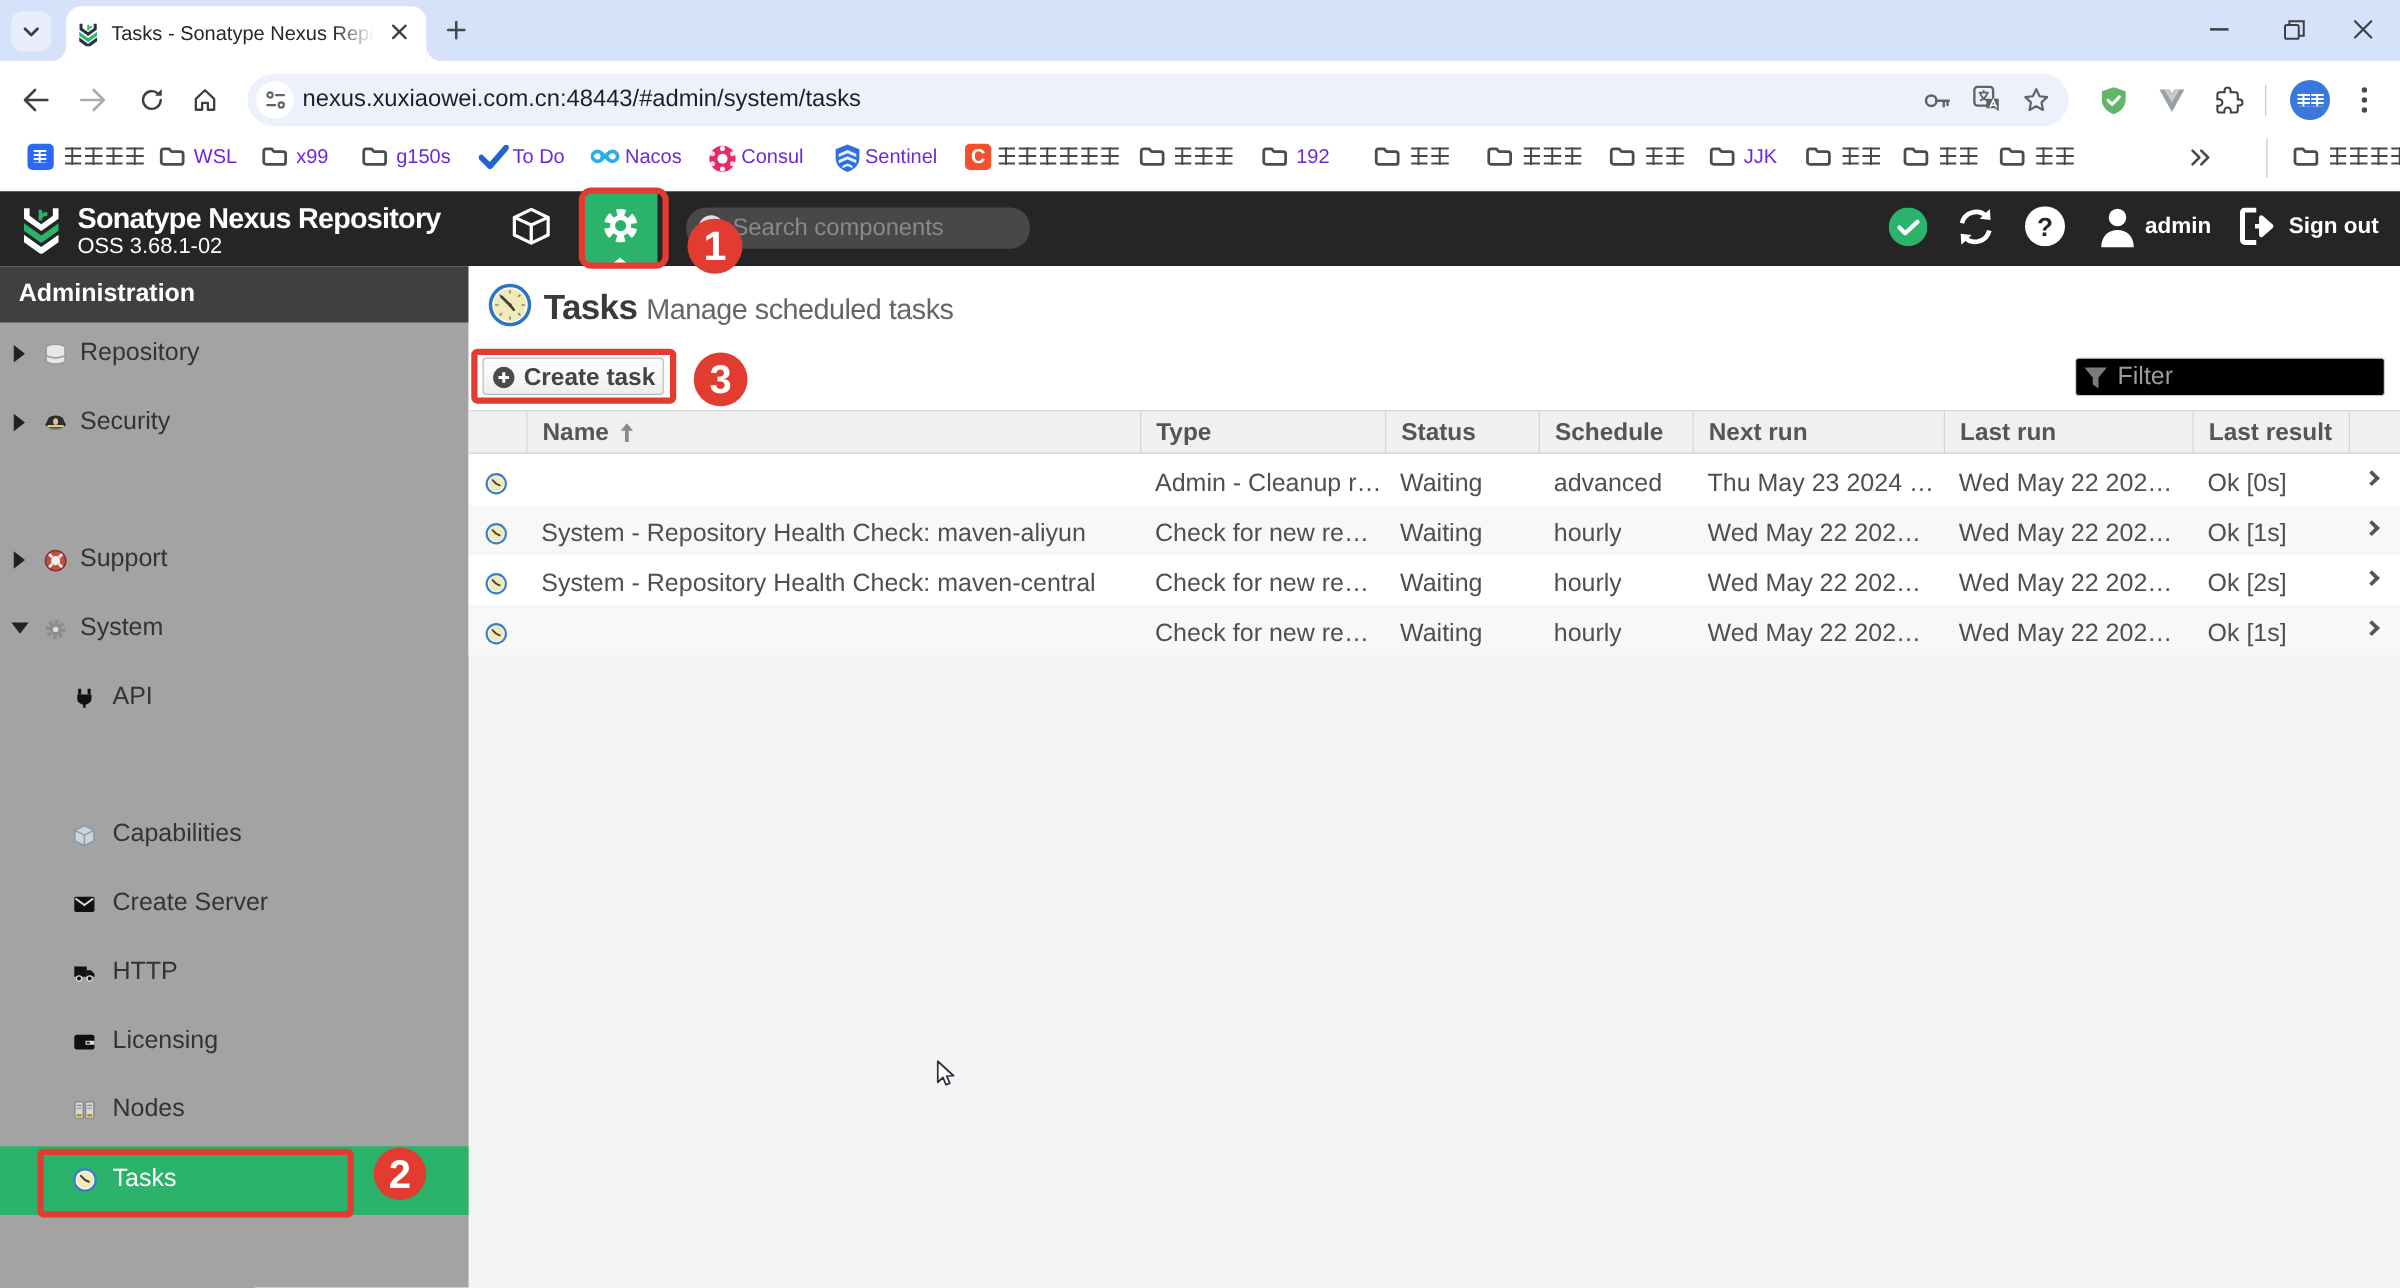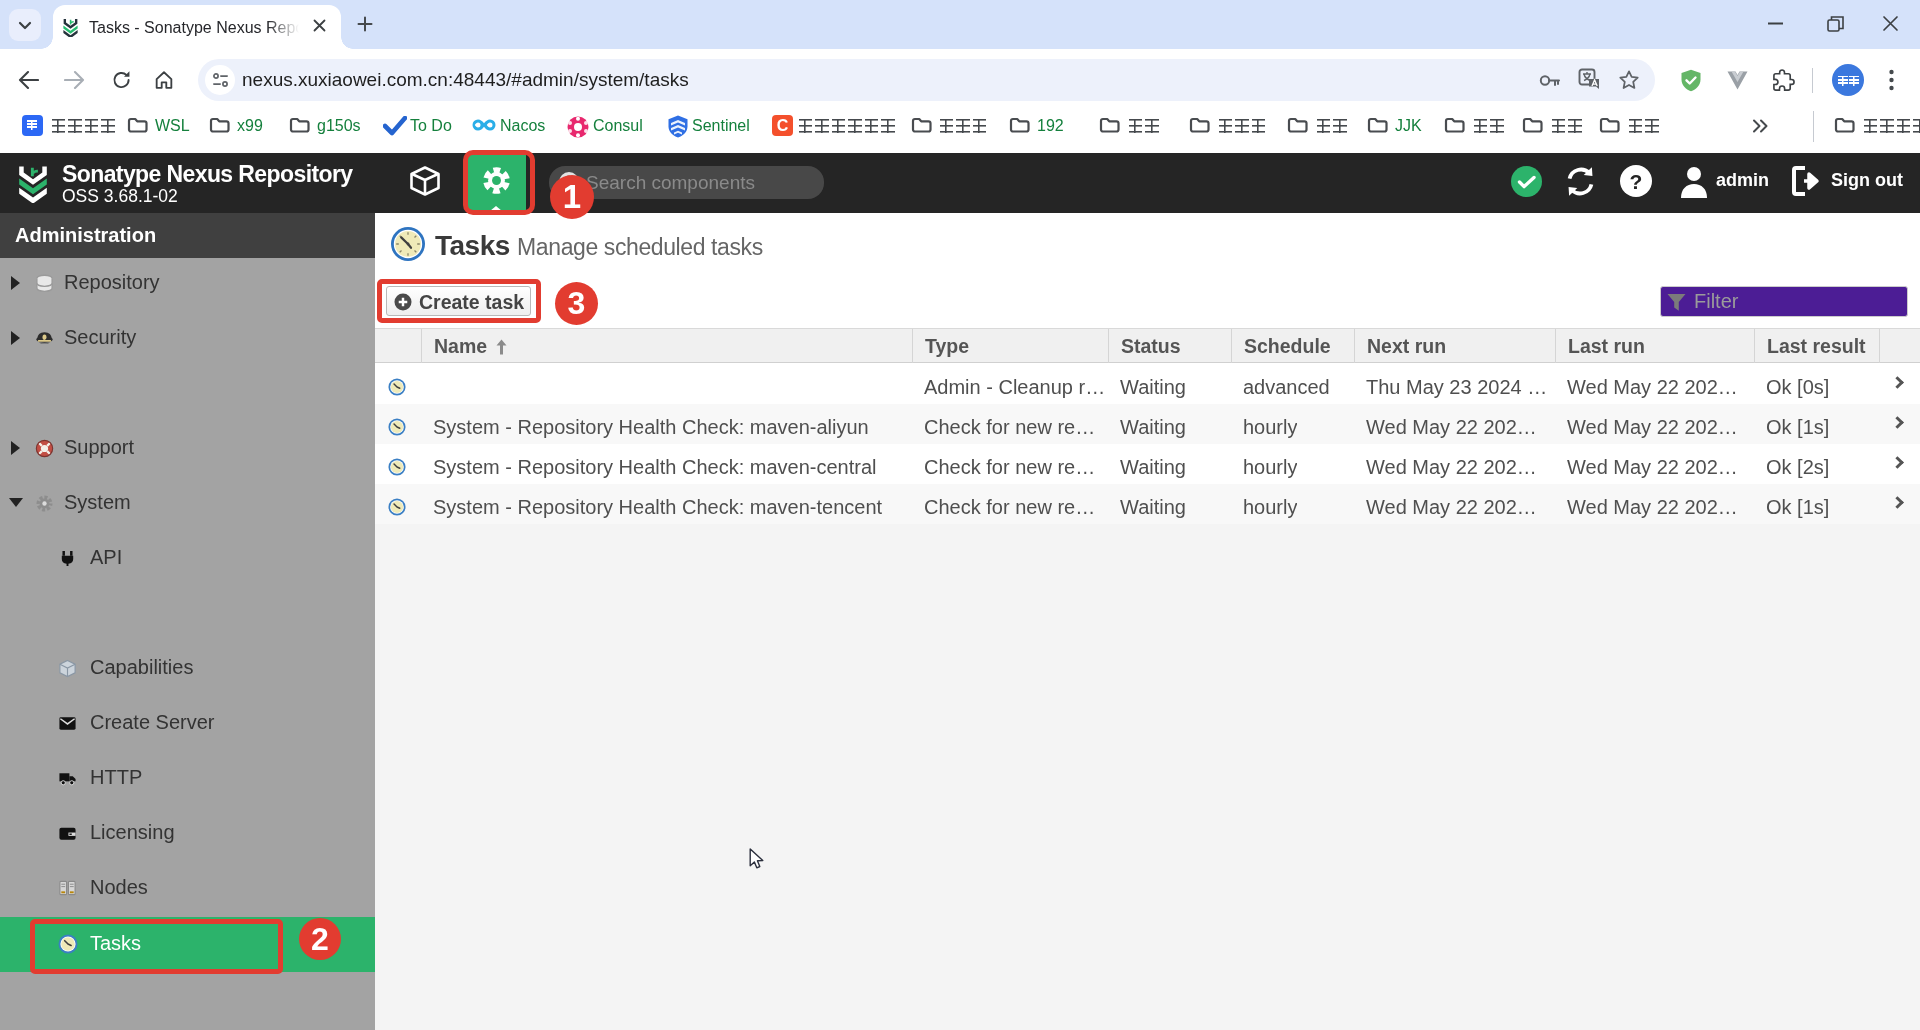--- a/index.html
+++ b/index.html
@@ -10,21 +10,21 @@
 #tsearch{position:absolute;left:9px;top:9px;width:32px;height:32px;border-radius:9px;background:#e9eefc;}
 #tab{position:absolute;left:53px;top:5px;width:288px;height:44px;background:#fff;border-radius:12px 12px 0 0;}
 #tab:before,#tab:after{content:"";position:absolute;bottom:0;width:12px;height:12px;}
 #tab:before{left:-12px;background:radial-gradient(circle at 0 0,rgba(0,0,0,0) 11.5px,#fff 12px);}
 #tab:after{right:-12px;background:radial-gradient(circle at 12px 0,rgba(0,0,0,0) 11.5px,#fff 12px);}
 #tabtitle{position:absolute;left:36px;top:14px;font-size:16px;color:#26272b;white-space:nowrap;width:210px;overflow:hidden;-webkit-mask-image:linear-gradient(90deg,#000 85%,rgba(0,0,0,0));}
 
 #omnibox{position:absolute;left:198px;top:59px;width:1457px;height:42px;border-radius:21px;background:#edf1fb;}
 #urltext{position:absolute;left:242px;top:69px;font-size:19px;color:#1f1f1f;}
 
-.bk{position:absolute;top:117px;font-size:16px;color:#15803d;white-space:nowrap;}
+.bk{position:absolute;top:117px;font-size:16px;color:#6d28d9;white-space:nowrap;}
 .cj{display:inline-block;width:13.5px;height:14px;margin:0 1.5px;vertical-align:-1.5px;background:linear-gradient(#45494d,#45494d) 50% 50%/1.6px 100% no-repeat,linear-gradient(#45494d,#45494d) 0 0/100% 1.6px no-repeat,linear-gradient(#45494d,#45494d) 0 100%/100% 1.6px no-repeat,linear-gradient(#45494d,#45494d) 0 6.4px/100% 1.6px no-repeat;}
 .cjw{display:inline-block;width:10px;height:10px;margin:0 .5px;background:linear-gradient(#fff,#fff) 50% 50%/1.5px 100% no-repeat,repeating-linear-gradient(#fff 0 1.5px,rgba(0,0,0,0) 1.5px 3.2px);}
 .fold{position:absolute;top:117px;width:20px;height:15px;}
 svg.fold{overflow:visible;}
 .fold use{transform:scale(1);}
 
 
 #nxtitle{position:absolute;left:62px;top:161px;color:#fff;font-size:23px;font-weight:bold;letter-spacing:-0.6px;}
 #nxsub{position:absolute;left:62px;top:186px;color:#fff;font-size:17.5px;}
 #gearbtn{position:absolute;left:467px;top:154px;width:59px;height:57px;background:#2cb36b;}
@@ -40,21 +40,21 @@
 .mi .ic{position:absolute;left:35px;top:18px;width:19px;height:19px;}
 .mi .ic2{position:absolute;left:58px;top:18px;width:19px;height:19px;}
 .mi .lb{position:absolute;left:64px;top:15px;}
 .mi .lb2{position:absolute;left:90px;top:15px;}
 #taskrow{position:absolute;left:0;top:704px;width:375px;height:55px;background:#2cb36b;}
 #taskrow .lb2{color:#fff;position:absolute;left:90px;top:15px;font-size:20px;}
 
 #content{position:absolute;left:375px;top:213px;width:1545px;height:817px;background:#f4f4f4;}
 #whiteblock{position:absolute;left:0;top:0;width:1545px;height:311px;background:#fff;}
 #createbtn{position:absolute;left:11px;top:73px;width:145px;height:30px;background:linear-gradient(#fff,#eee);border:1px solid #b9b9b9;border-radius:3px;}
-#filterbox{position:absolute;left:1285px;top:73px;width:248px;height:31px;background:#4c1d95;border:1px solid #ccc;border-radius:3px;}
+#filterbox{position:absolute;left:1285px;top:73px;width:248px;height:31px;background:#000000;border:1px solid #ccc;border-radius:3px;}
 
 #grid{position:absolute;left:0;top:115px;width:1545px;}
 #ghead{position:absolute;left:0;top:0;width:1545px;height:35px;background:#f0f0f0;border-top:1px solid #d9d9d9;border-bottom:1px solid #d0d0d0;}
 .hc{position:absolute;top:0;height:34px;border-left:1px solid #d5d5d5;font-weight:bold;color:#555;font-size:19.5px;line-height:35px;padding-left:12px;}
 .grow{position:absolute;left:0;width:1545px;height:40px;font-size:20px;color:#4f4f4f;}
 .gc{position:absolute;top:11.5px;white-space:nowrap;overflow:hidden;}
 .chev{position:absolute;left:1518px;top:14px;width:9px;height:9px;border-top:3px solid #555;border-right:3px solid #555;transform:rotate(45deg);}
 .rowclk{position:absolute;top:14px;width:18px;height:18px;}
 
 .rbox{position:absolute;border:5px solid #e23c30;border-radius:5px;z-index:50;}
@@ -456,21 +456,20 @@
       <div class="gc" style="left:868px;">hourly</div>
       <div class="gc" style="left:991px;width:180px;">Wed May 22 202…</div>
       <div class="gc" style="left:1192px;width:178px;">Wed May 22 202…</div>
       <div class="gc" style="left:1391px;">Ok [2s]</div>
       <div class="chev"></div>
     </div>
     <div class="grow" style="top:156px;background:#f8f8f8;">
       <svg class="rowclk" style="left:13px" viewBox="0 0 20 20">
           <use href="#rclk"></use>
         </svg>
-      <div class="gc" style="left:58px;width:470px;">System - Repository Health Check: maven-tencent</div>
       <div class="gc" style="left:549px;width:175px;">Check for new re…</div>
       <div class="gc" style="left:745px;">Waiting</div>
       <div class="gc" style="left:868px;">hourly</div>
       <div class="gc" style="left:991px;width:180px;">Wed May 22 202…</div>
       <div class="gc" style="left:1192px;width:178px;">Wed May 22 202…</div>
       <div class="gc" style="left:1391px;">Ok [1s]</div>
       <div class="chev"></div>
     </div>
   </div>
   <svg width="0" height="0">

